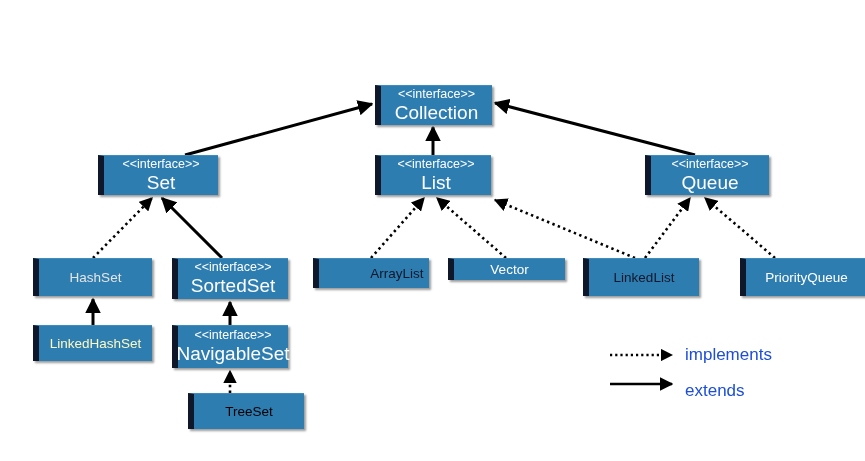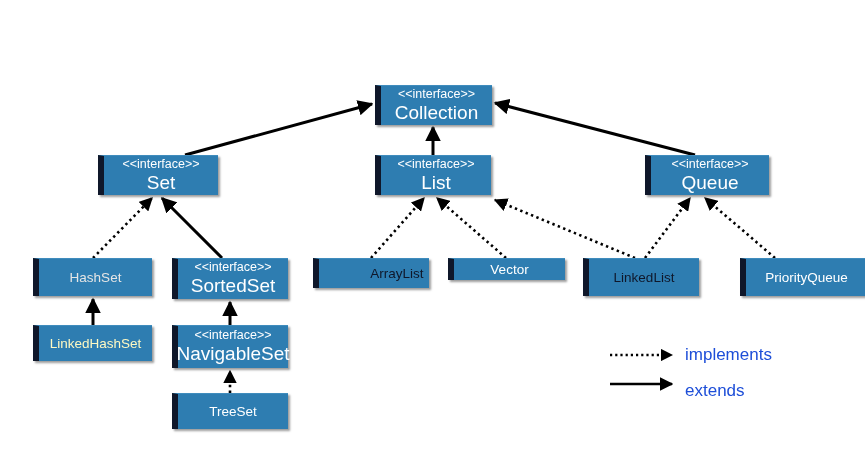--- a/index.html
+++ b/index.html
@@ -138,21 +138,21 @@
       <div class="node single" style="left: 740px; top: 258px; width: 127px; height: 38px; background: rgb(46, 125, 177); color: rgb(255, 255, 255);">
         <span class="nm">PriorityQueue</span>
       </div>
       <div class="node single" style="left: 33px; top: 325px; width: 119px; height: 36px; background: rgb(46, 125, 177); color: #fef9c3;">
         <span class="nm">LinkedHashSet</span>
       </div>
       <div class="node" style="left: 172px; top: 325px; width: 116px; height: 43px; background: rgb(46, 125, 177); color: rgb(255, 255, 255);">
         <span class="stereo">&lt;&lt;interface&gt;&gt;</span>
         <span class="nm">NavigableSet</span>
       </div>
-      <div class="node single" style="left: 172px; top: 393px; width: 116px; height: 36px; background: rgb(46, 125, 177); color: #ffffff;">
+      <div class="node single" style="left: 188px; top: 393px; width: 116px; height: 36px; background: rgb(46, 125, 177); color: #000000;">
         <span class="nm">TreeSet</span>
       </div>
     </div>
   <div id="legend-label-layer">
       <div class="legend-label" style="left: 685px; top: 345px;">implements</div>
       <div class="legend-label" style="left: 685px; top: 374px; margin-top: 7px;">extends</div>
     </div>
 
 </div>
 

